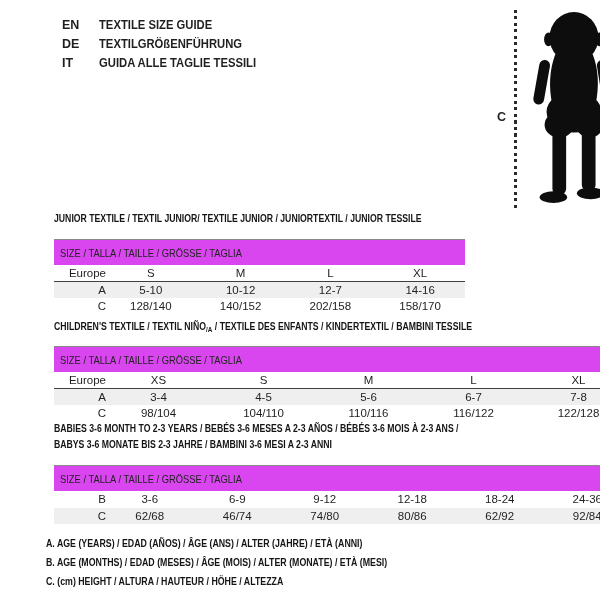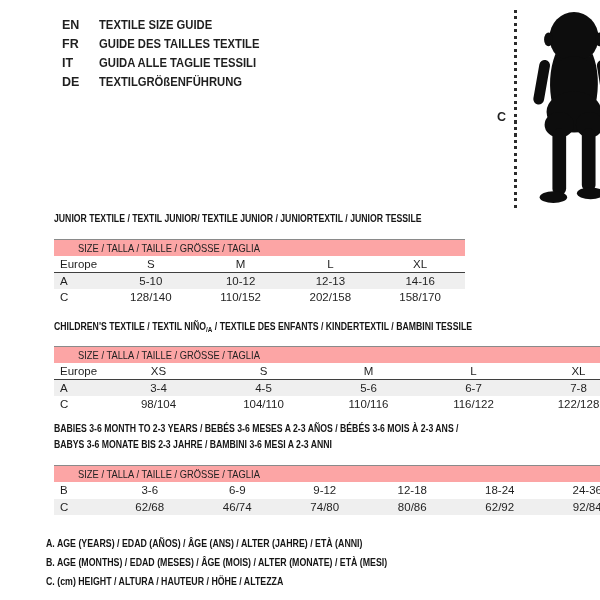--- a/index.html
+++ b/index.html
@@ -37,30 +37,30 @@
     white-space: nowrap;
     transform: scaleX(0.79); transform-origin: 0 50%;
     color: #151515;
   }
   .tbl-title.two { line-height: 15.5px; }
   .tbl-title .sub { font-size: 8px; vertical-align: -2px; }
 
   
   .tbl-wrap { position: absolute; left: 14px; }
   .size-bar {
-    height: 17px; background: #fca5a5; border-top: 1.5px solid #8a8a8a;
-    display: flex; align-items: center; padding-left: 24px;
+    height: 26px; background: #d946ef; border-top: 1.5px solid #8a8a8a;
+    display: flex; align-items: center; padding-left: 6px;
   }
   .size-bar span {
     font-size: 11px; color: #222222; white-space: nowrap;
     transform: scaleX(0.85); transform-origin: 0 50%;
   }
   table { width: 100%; border-collapse: collapse; table-layout: fixed; }
   td { height: 16.5px; font-size: 11.5px; text-align: center; padding: 0; vertical-align: middle; }
-  td.lbl { text-align: left; padding-left: 6px; }
+  td.lbl { text-align: right; padding-left: 6px; }
   tr.hdr td { border-bottom: 1.5px solid #3f3f3f; }
   tr.alt td { background: #efefef; }
   col.c0 { width: 52px; }
 
   
   .footnotes { position: absolute; left: 6px; top: 534px; }
   .fn {
     font-weight: bold; font-size: 11px; line-height: 19px; white-space: nowrap;
     transform: scaleX(0.8); transform-origin: 0 50%;
     color: #151515;
@@ -70,30 +70,26 @@
 <body>
 
 <div class="page">
 
   <div class="langs">
     <div class="lang-row">
       <span class="lang-code">EN</span>
       <span class="lang-title">TEXTILE SIZE GUIDE</span>
     </div>
     <div class="lang-row">
-      <span class="lang-code">FR</span>
-      <span class="lang-title">GUIDE DES TAILLES TEXTILE</span>
+      <span class="lang-code">DE</span>
+      <span class="lang-title">TEXTILGRÖßENFÜHRUNG</span>
     </div>
     <div class="lang-row">
       <span class="lang-code">IT</span>
       <span class="lang-title">GUIDA ALLE TAGLIE TESSILI</span>
-    </div>
-    <div class="lang-row">
-      <span class="lang-code">DE</span>
-      <span class="lang-title">TEXTILGRÖßENFÜHRUNG</span>
     </div>
   </div>
 
   <div class="figure">
     <span class="measure-label">C</span>
     <div class="measure-line"></div>
     <svg class="baby-svg" width="98" height="202" viewBox="0 0 100 200" aria-hidden="true">
       <g fill="#0d0d0d">
         <ellipse cx="51" cy="27" rx="25" ry="26"></ellipse>
         <ellipse cx="25" cy="29" rx="4.5" ry="7"></ellipse>
@@ -132,27 +128,27 @@
         <td class="lbl">Europe</td>
         <td>S</td>
         <td>M</td>
         <td>L</td>
         <td>XL</td>
       </tr>
       <tr class="alt">
         <td class="lbl">A</td>
         <td>5-10</td>
         <td>10-12</td>
-        <td>12-13</td>
+        <td>12-7</td>
         <td>14-16</td>
       </tr>
       <tr>
         <td class="lbl">C</td>
         <td>128/140</td>
-        <td>110/152</td>
+        <td>140/152</td>
         <td>202/158</td>
         <td>158/170</td>
       </tr>
     </tbody>
       </table>
   </div>
 
   <div class="tbl-title" style="top:320px">
     <span>CHILDREN'S TEXTILE / TEXTIL NIÑO</span><span class="sub">/A</span><span> / TEXTILE DES ENFANTS / KINDERTEXTIL / BAMBINI TESSILE</span>
   </div>

